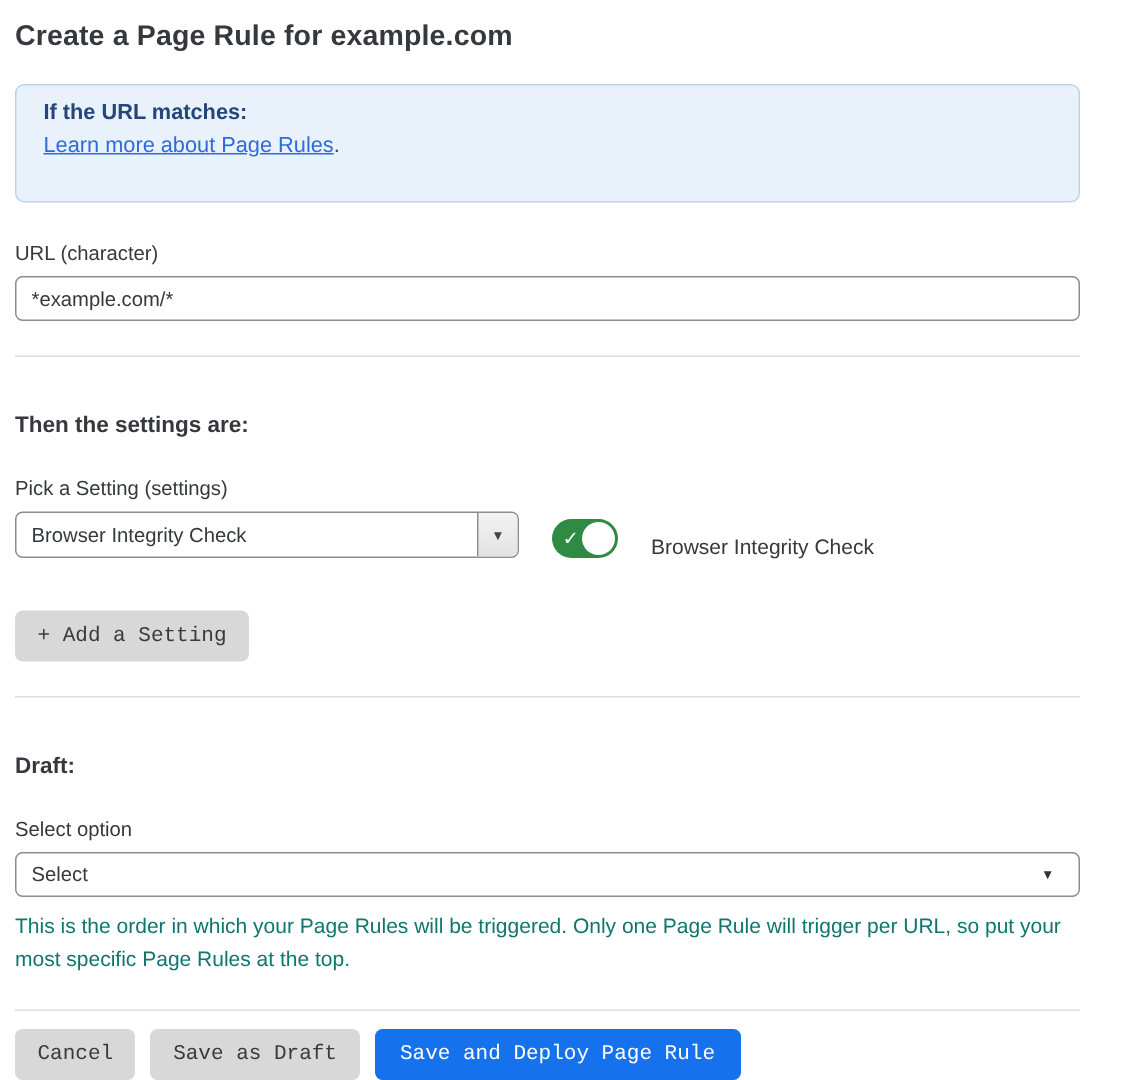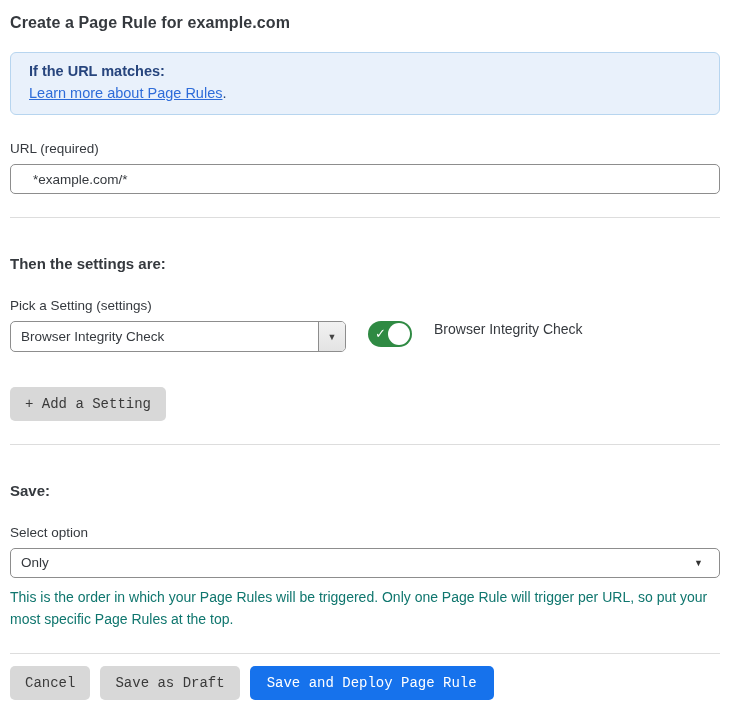--- a/index.html
+++ b/index.html
@@ -5,32 +5,32 @@
   * { box-sizing: border-box; margin: 0; padding: 0; }
   html, body {
     width: 750px; height: 720px;
     background: #ffffff;
     font-family: "Liberation Sans", sans-serif;
     color: #35393e;
   }
   .page { padding: 14px 20px 0 10px; width: 740px; }
 
   .page-title {
-    font-size: 16px;
+    font-size: 19px;
     font-weight: 700;
     color: #35393e;
     letter-spacing: .1px;
   }
 
   .info-box {
     margin-top: 20px;
     background: #e9f1fb;
     border: 1px solid #b7d5ef;
     border-radius: 6px;
-    padding: 8px 18px 10px 18px;
+    padding: 8px 18px 26px 18px;
     font-size: 14.5px;
     line-height: 21.5px;
     color: #27457d;
   }
   .info-box .info-heading { font-weight: 700; }
   .info-box a.info-link {
     color: #2e6cd9;
     text-decoration: underline;
     cursor: pointer;
     text-align: center;
@@ -42,21 +42,21 @@
     color: #35393e;
     margin-top: 26px;
     margin-bottom: 8px;
   }
 
   .text-input {
     width: 100%;
     height: 30px;
     border: 1px solid #8d8d8d;
     border-radius: 5px;
-    padding: 0 22px;
+    padding: 0 10px;
     font-size: 13.5px;
     font-family: "Liberation Sans", sans-serif;
     color: #35393e;
     background: #fff;
   }
 
   .helper-text {
     font-size: 13.5px;
     color: #4a4a4a;
     margin-top: 8px;
@@ -70,21 +70,21 @@
 
   .section-heading {
     font-size: 15px;
     font-weight: 700;
     color: #35393e;
     margin-top: 37px;
   }
 
   .setting-row {
     display: flex;
-    align-items: flex-start;
+    align-items: flex-end;
     gap: 22px;
     margin-top: 4px;
   }
 
   .dropdown {
     width: 336px;
     height: 31px;
     border: 1px solid #8d8d8d;
     border-radius: 5px;
     background: #ffffff;
@@ -194,21 +194,21 @@
 
 <div class="page">
 
   <h1 class="page-title">Create a Page Rule for example.com</h1>
 
   <div class="info-box">
     <div class="info-heading">If the URL matches:</div>
     <div><a class="info-link">Learn more about Page Rules</a><span class="info-link-suffix">.</span></div>
   </div>
 
-  <div class="field-label">URL (required)</div>
+  <div class="field-label">URL (character)</div>
   <input class="text-input" type="text" value="*example.com/*" style="">
 
   <hr class="divider">
 
   <h2 class="section-heading">Then the settings are:</h2>
 
   <div class="field-label">Pick a Setting (settings)</div>
 
   <div class="setting-row">
     <div class="dropdown">
@@ -221,26 +221,26 @@
       <span class="toggle-check">✓</span>
       <span class="toggle-knob"></span>
     </div>
     <span class="toggle-label">Browser Integrity Check</span>
   </div>
 
   <button class="btn btn-gray add-setting">+ Add a Setting</button>
 
   <hr class="divider">
 
-  <h2 class="section-heading">Save:</h2>
+  <h2 class="section-heading">Draft:</h2>
 
   <div class="field-label">Select option</div>
 
   <div class="select">
-    <span>Only</span>
+    <span>Select</span>
     <span class="select-arrow">▼</span>
   </div>
 
   <p class="order-helper">This is the order in which your Page Rules will be triggered. Only one Page Rule will trigger per URL, so put your most specific Page Rules at the top.</p>
 
   <hr class="divider">
 
   <div class="footer">
     <button class="btn btn-gray">Cancel</button>
     <button class="btn btn-gray">Save as Draft</button>

